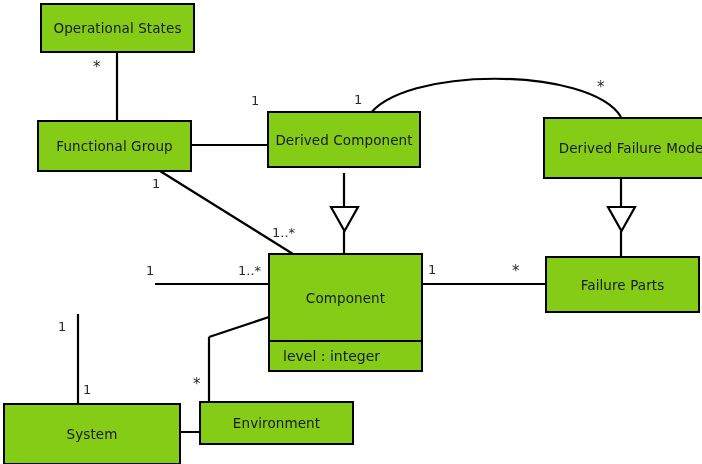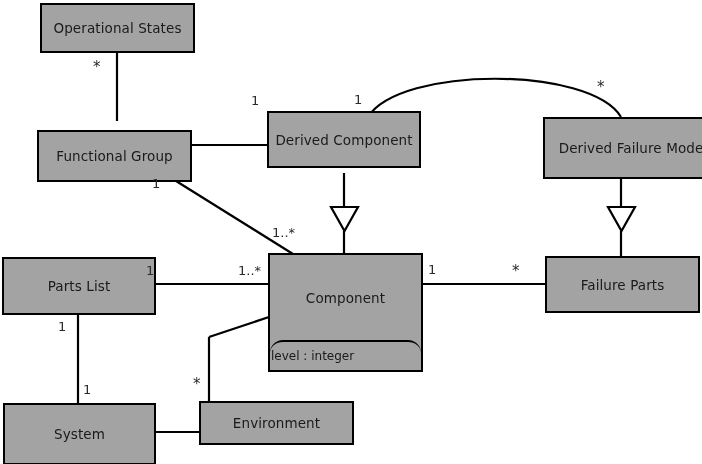--- a/index.html
+++ b/index.html
@@ -21,44 +21,43 @@
     position: absolute;
     left: 0;
     top: 0;
     width: 702px;
     height: 464px;
   }
   .uml-box {
     position: absolute;
     box-sizing: border-box;
     border: 2px solid #000000;
-    background: #a3a3a3;
+    background: #84cc16;
     display: flex;
     flex-direction: column;
   }
   .uml-name {
     flex: 1 1 auto;
     display: flex;
     align-items: center;
     justify-content: center;
     font-size: 13.5px;
     color: #1a1a1a;
     letter-spacing: 0.1px;
     white-space: nowrap;
   }
   .uml-attrs {
     border-top: 2px solid #000000;
     display: flex;
     align-items: center;
-    padding-left: 1px;
+    padding-left: 13px;
     height: 28px;
-    font-size: 12px;
+    font-size: 14px;
     color: #1a1a1a;
     white-space: nowrap;
-    border-radius: 13px;
   }
   .mult {
     position: absolute;
     font-size: 13px;
     color: #2a2a2a;
     white-space: nowrap;
     line-height: 1;
   }
   .mult-star {
     font-size: 15px;
@@ -96,46 +95,43 @@
     <line x1="269" y1="317" x2="209" y2="337" stroke="#000" stroke-width="2.2"></line>
     <line x1="209" y1="337" x2="209" y2="402" stroke="#000" stroke-width="2.2"></line>
 
     <line x1="155" y1="432" x2="200" y2="432" stroke="#000" stroke-width="2.2"></line>
   </svg>
 
   <div class="uml-box" style="left:40px; top:3px; width:155px; height:50px;">
     <div class="uml-name">Operational States</div>
   </div>
 
-  <div class="uml-box" style="left:37px; top:120px; width:155px; height:52px;margin-top:10px;">
+  <div class="uml-box" style="left:37px; top:120px; width:155px; height:52px;">
     <div class="uml-name">Functional Group</div>
   </div>
 
   <div class="uml-box" style="left:267px; top:111px; width:154px; height:57px;">
     <div class="uml-name">Derived Component</div>
   </div>
 
   <div class="uml-box" style="left:543px; top:117px; width:176px; height:62px;">
     <div class="uml-name">Derived Failure Mode</div>
   </div>
 
-  <div class="uml-box" style="left:2px; top:257px; width:154px; height:58px;">
-    <div class="uml-name">Parts List</div>
-  </div>
 
   <div class="uml-box" style="left:268px; top:253px; width:155px; height:119px;">
     <div class="uml-name">Component</div>
     <div class="uml-attrs">level : integer</div>
   </div>
 
   <div class="uml-box" style="left:545px; top:256px; width:155px; height:57px;">
     <div class="uml-name">Failure Parts</div>
   </div>
 
-  <div class="uml-box" style="left:3px; top:403px; width:153px; height:62px;">
+  <div class="uml-box" style="left:3px; top:403px; width:178px; height:62px;">
     <div class="uml-name">System</div>
   </div>
 
   <div class="uml-box" style="left:199px; top:401px; width:155px; height:44px;">
     <div class="uml-name">Environment</div>
   </div>
 
   <div class="mult mult-star" style="left:93px; top:60px;">*</div>
 
   <div class="mult" style="left:251px; top:94px;">1</div>

